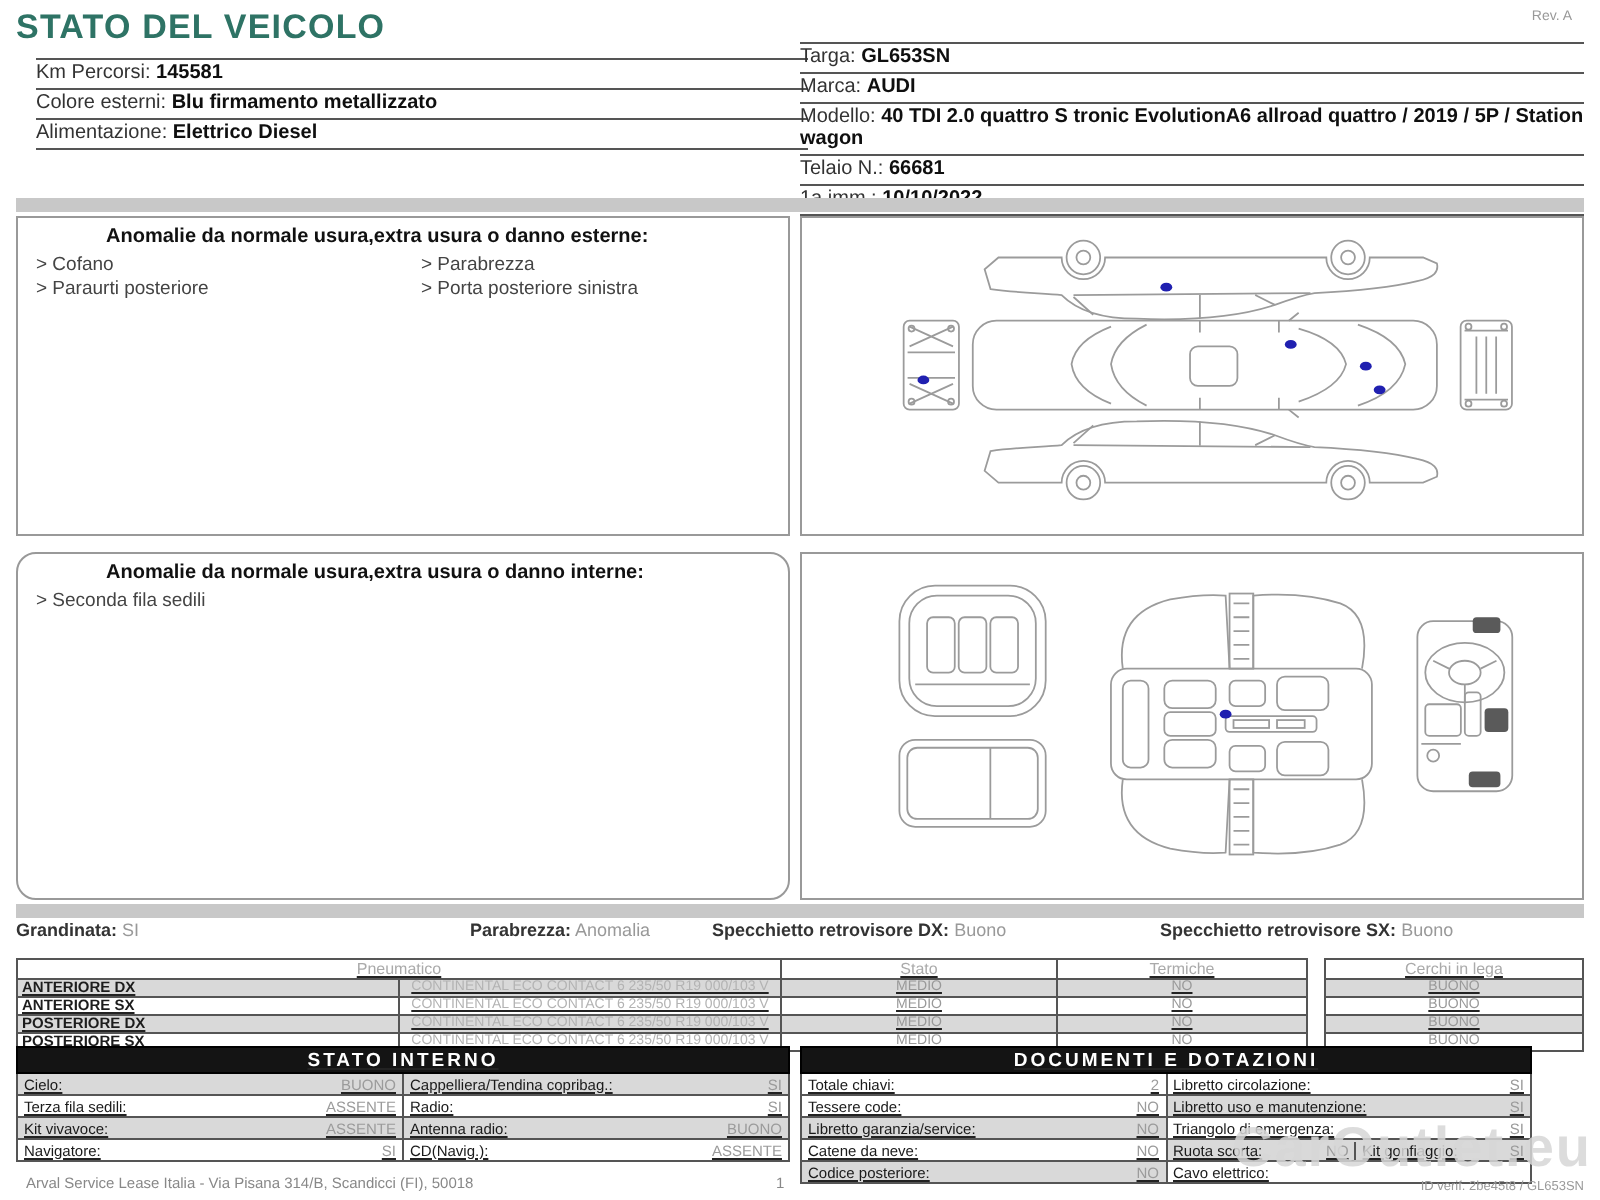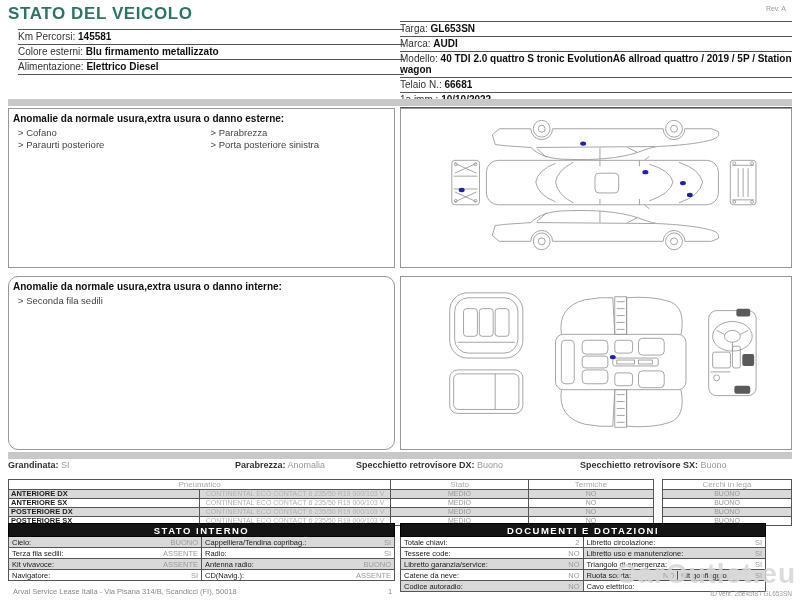--- a/index.html
+++ b/index.html
@@ -18,38 +18,38 @@
   .frow b { color:#0f0f0f; }
   
   .divider { position:absolute; left:8px; width:784px; height:7px; background:#c8c8c8; }
   .d1 { top:99px; } .d2 { top:452px; }
   
   .abox { position:absolute; border:1px solid #999; background:#fff; box-sizing:border-box; }
   .box-ext-notes { left:8px;   top:108px; width:387px; height:160px; }
   .box-ext-diag  { left:400px; top:108px; width:392px; height:160px; }
   .box-int-notes { left:8px;   top:276px; width:387px; height:174px;border-radius:10px; }
   .box-int-diag  { left:400px; top:276px; width:392px; height:174px; }
-  .notes-title { font-size:10px; font-weight:bold; color:#111; padding:4px 4px 3px; }
+  .notes-title { font-size:10px; font-weight:bold; color:#111; padding:4px 4px 3px;margin-left:40px; }
   .notes-cols  { display:flex; font-size:9.5px; color:#444; }
   .notes-col   { width:50%; padding-left:9px; }
   .notes-col div { margin-bottom:1px; }
   
   .diag { width:100%; height:100%; display:block; }
   .diag path, .diag rect, .diag circle, .diag ellipse, .diag line {
     stroke:#9b9b9b; fill:none; stroke-width:.9; }
   .diag .fillc { fill:#5a5a5a; stroke:none; }
   
   .cond-line { position:absolute; left:8px; width:784px; height:10px; font-size:9px; }
   #cond1 { top:460px; } #cond2 { top:481px; }
   .cond-item { position:absolute; white-space:nowrap; }
   .p0{left:0;} .p1{left:227px;} .p2{left:348px;} .p3{left:572px;}
   .cond-item .lbl { font-weight:bold; color:#333; }
   .cond-item .val { color:#999; }
   
-  table { border-collapse:collapse; table-layout:fixed; }
+  table { border-collapse:collapse; table-layout:fixed;text-decoration:underline; }
   .tyre-table { position:absolute; left:8px; top:479px; width:646px; border:1px solid #444; }
   .cerchi-table { position:absolute; left:662px; top:479px; width:130px; border:1px solid #444; }
   .tyre-table td, .cerchi-table td { border:1px solid #555; height:8px; line-height:8px;
       padding:0 2px; font-size:7px; color:#999; text-align:center;
       overflow:hidden; white-space:nowrap; }
   tr.th td { color:#aaa; font-size:8px; height:9px; background:#fff; }
   .tyre-table td.pos { width:121px; font-size:7.5px; font-weight:bold; color:#1d1d1d; text-align:left; }
   .tyre-table td.spec { width:258px; color:#b3b3b3; }
   .tyre-table td.st { width:133px; }
   .tyre-table td.tm { width:120px; }
@@ -467,21 +467,21 @@
         <span class="pair pair2">
                 <span class="lbl">Kit gonfiaggio:</span>
                 <span class="val">SI</span>
               </span>
       </div>
           </td>
     </tr>
     <tr>
       <td class="hl g">
             <div class="kv">
-              <span class="lbl">Codice autoradio:</span>
+              <span class="lbl">Codice posteriore:</span>
               <span class="val">NO</span>
             </div>
           </td>
       <td>
             <div class="kv">
               <span class="lbl">Cavo elettrico:</span>
               <span class="val"></span>
             </div>
           </td>
     </tr>

